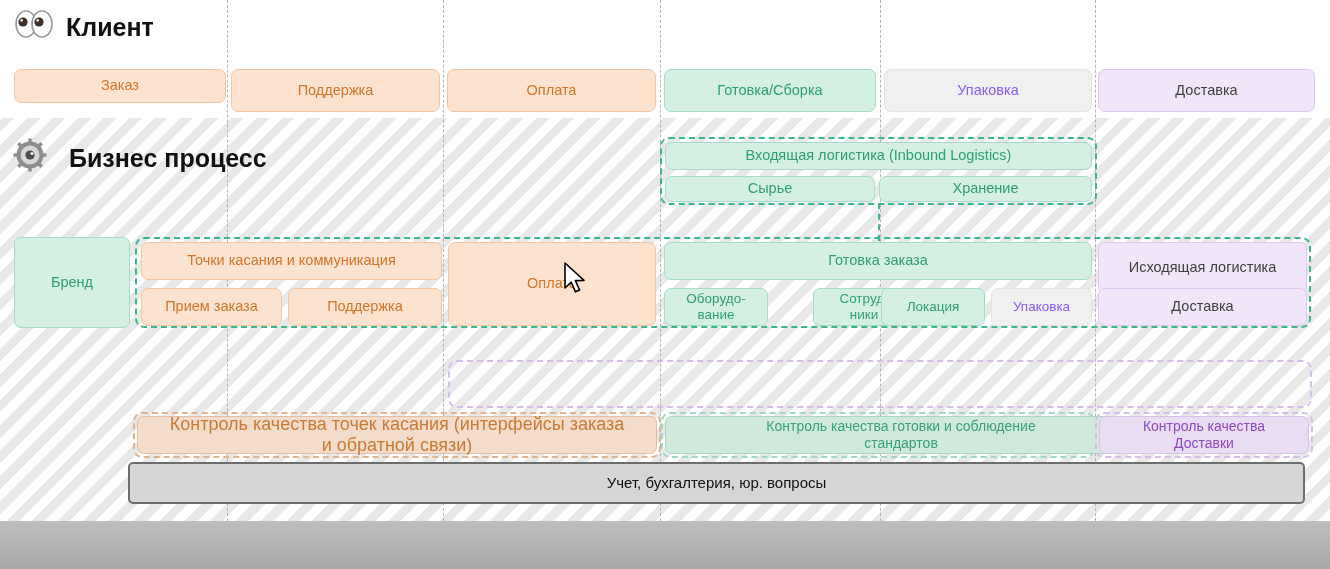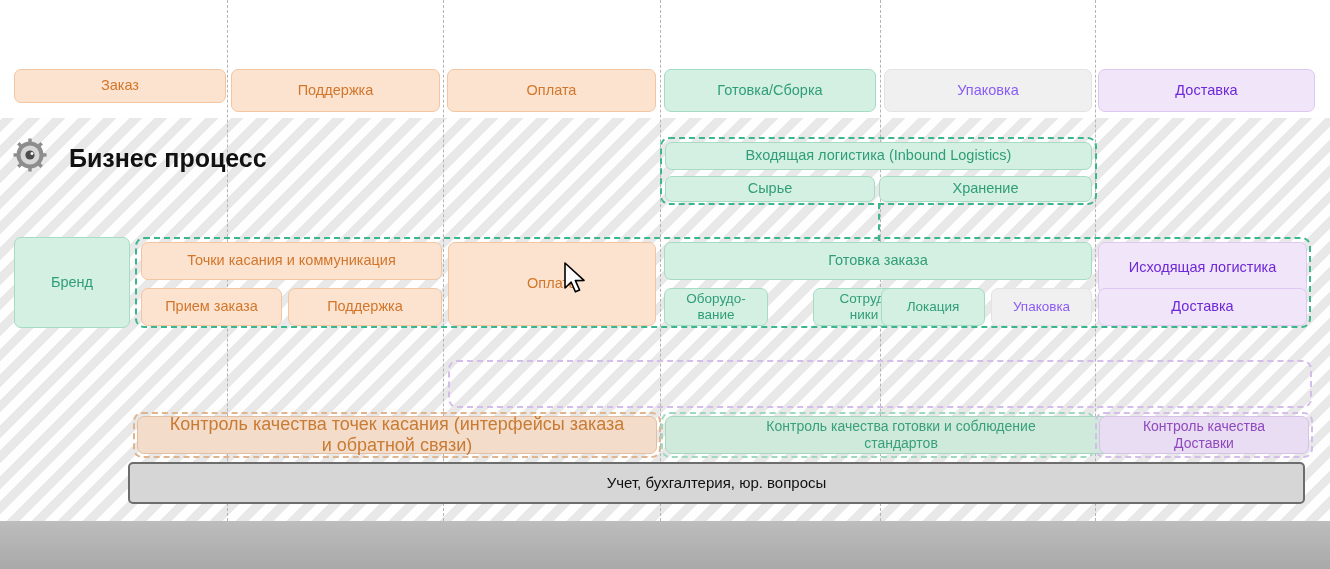--- a/index.html
+++ b/index.html
@@ -45,21 +45,21 @@
     font-size:14.5px;
     line-height:1.18;
     padding:2px 6px;
     white-space:pre-line;
   }
 
   .orange{ background:#fce3cf; border:1px solid #f2c6a2; color:#d2762b; }
   .orange-soft{ background:#f3ddca; border:1px solid #e2bfa2; color:#c97b34; }
   .green { background:#d4f0e2; border:1px solid #a6dcc2; color:#2f9e76; }
   .green-soft{ background:#cfe9db; border:1px solid #a8d6c0; color:#38a07b; }
-  .purple{ background:#f1e6f9; border:1px solid #ddc8ef; color:#6d28d9; }
+  .purple{ background:#f1e6f9; border:1px solid #ddc8ef; color:#404040; }
   .purple-soft{ background:#e9ddf3; border:1px solid #d6c2e8; color:#8f48bd; }
   .gray  { background:#f0f0f0; border:1px solid #e3e3e3; color:#8b5cf6; }
   .graybar{ background:#d6d6d6; border:1px solid #6d6d6d; color:#111; }
 
   
   .group-dash{
     position:absolute;box-sizing:border-box;
     border:2px dashed #3cb68c;border-radius:9px;
     pointer-events:none;
   }
@@ -95,20 +95,33 @@
 
 <div id="canvas">
   <div id="topwhite"></div>
 
   <div class="vguide" style="left:227px"></div>
   <div class="vguide" style="left:443px"></div>
   <div class="vguide" style="left:660px"></div>
   <div class="vguide" style="left:880px"></div>
   <div class="vguide" style="left:1095px"></div>
 
+  <div class="heading" style="left:14px;top:10px;">
+    <span class="hicon">
+      <svg width="40" height="28" viewBox="0 0 40 28">
+        <ellipse cx="12" cy="14" rx="10" ry="13" fill="#fff" stroke="#9a9a9a" stroke-width="1.6"></ellipse>
+        <ellipse cx="28" cy="14" rx="10" ry="13" fill="#fff" stroke="#9a9a9a" stroke-width="1.6"></ellipse>
+        <circle cx="9" cy="12" r="4.6" fill="#3b2f28"></circle>
+        <circle cx="25" cy="12" r="4.6" fill="#3b2f28"></circle>
+        <circle cx="7.6" cy="10.4" r="1.3" fill="#fff"></circle>
+        <circle cx="23.6" cy="10.4" r="1.3" fill="#fff"></circle>
+      </svg>
+    </span>
+    <span>Клиент</span>
+  </div>
 
   <div class="box orange" style="left:14px;top:69px;width:212px;height:34px;">Заказ</div>
   <div class="box orange" style="left:231px;top:69px;width:209px;height:43px;">Поддержка</div>
   <div class="box orange" style="left:447px;top:69px;width:209px;height:43px;">Оплата</div>
   <div class="box green" style="left:664px;top:69px;width:212px;height:43px;">Готовка/Сборка</div>
   <div class="box gray" style="left:884px;top:69px;width:208px;height:43px;">Упаковка</div>
   <div class="box purple" style="left:1098px;top:69px;width:217px;height:43px;">Доставка</div>
 
   <div class="heading" style="left:12px;top:137px;gap:21px;">
     <span class="hicon">

